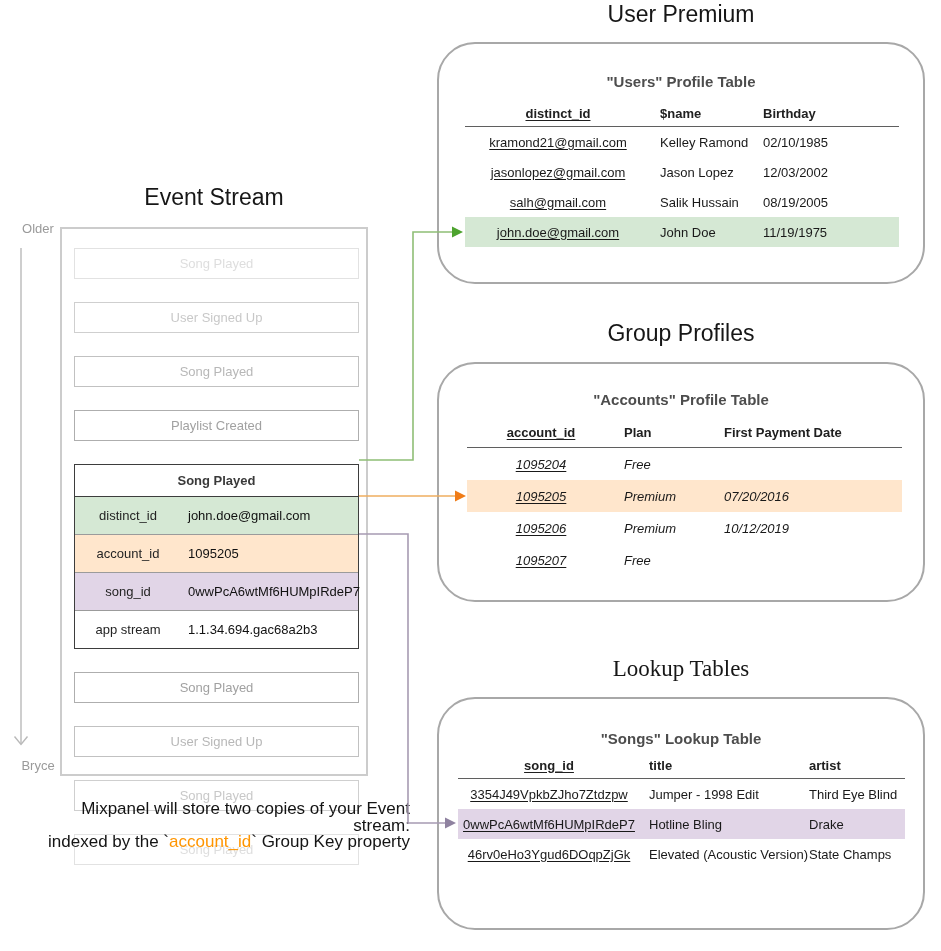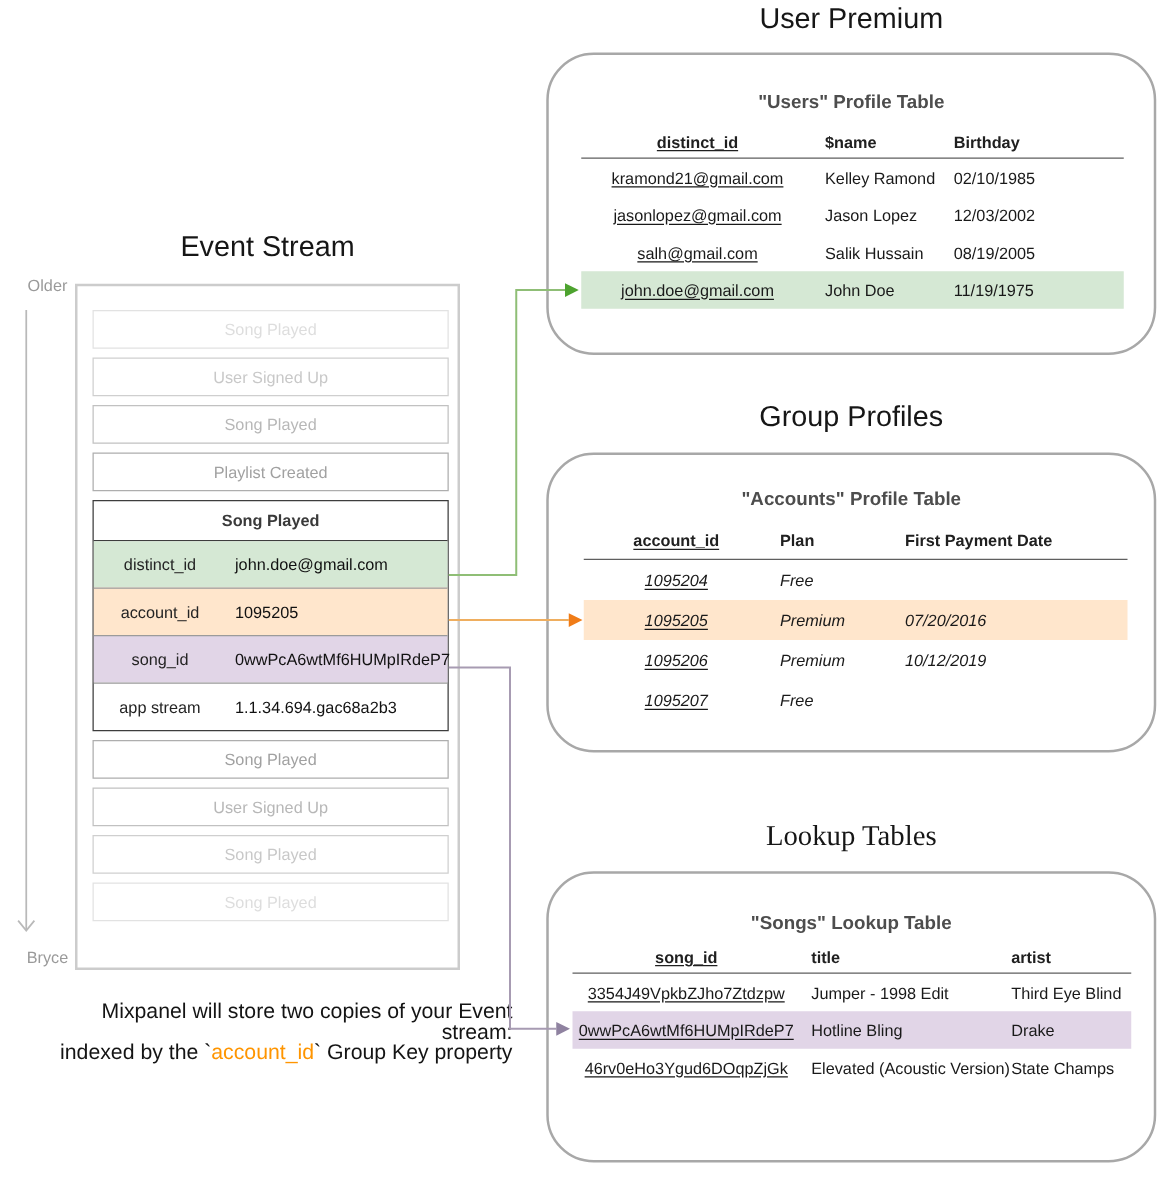--- a/index.html
+++ b/index.html
@@ -21,21 +21,21 @@
 
   
   .stream-box{
     position:absolute;left:60px;top:227px;width:308px;height:549px;
     border:2px solid #cccccc;background:#fff;box-sizing:border-box;
   }
   .stream-box::before{
     content:"";position:absolute;inset:-2px;border:2px solid #c6c6c6;background:#fff;
     transform:translate(7px,7px);z-index:-1;
   }
-  .events{position:absolute;inset:0;padding:19px 7px 0 12px;display:flex;flex-direction:column;gap:7px;border-radius:13px;}
+  .events{position:absolute;inset:0;padding:19px 7px 0 12px;display:flex;flex-direction:column;gap:23px;border-radius:13px;}
   .event{
     flex:0 0 auto;height:31px;border:1px solid #8f8f8f;background:#fff;box-sizing:border-box;
     display:flex;align-items:center;justify-content:center;
     font-size:13px;color:#7d7d7d;
   }
   .fade-25{opacity:.25}.fade-40{opacity:.42}.fade-55{opacity:.55}.fade-70{opacity:.72}
   
   .expanded-event{flex:0 0 auto;border:1.5px solid #3d3d3d;background:#fff;box-sizing:border-box;}
   .ex-header{
     height:31px;display:flex;align-items:center;justify-content:center;

